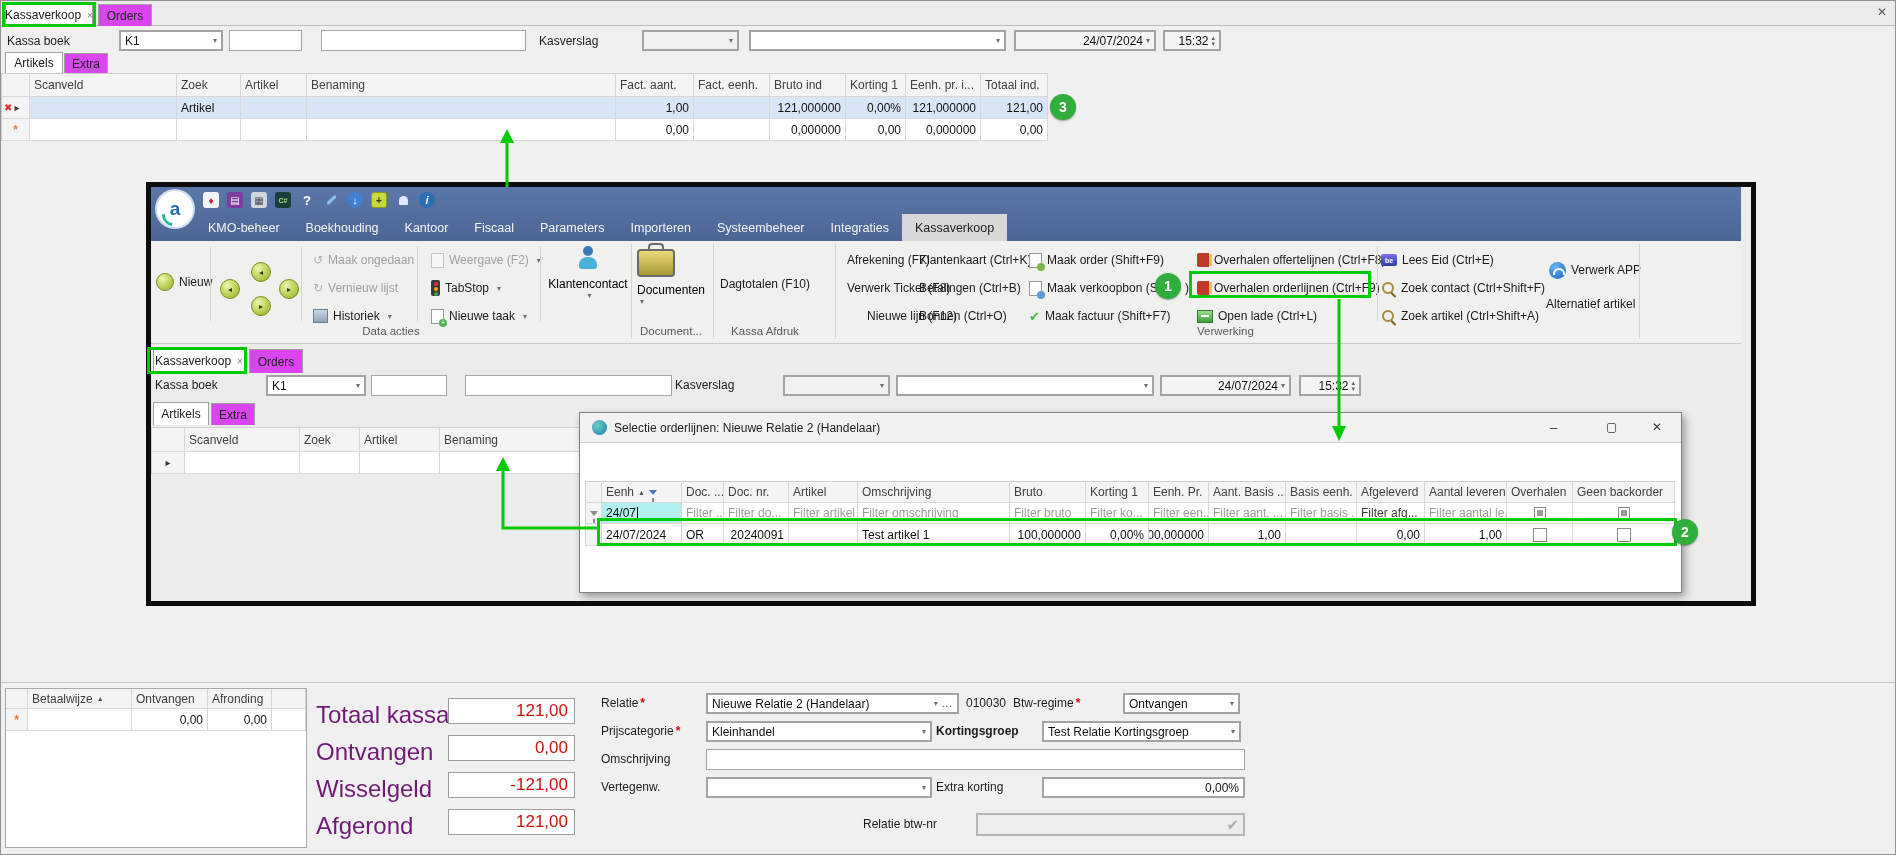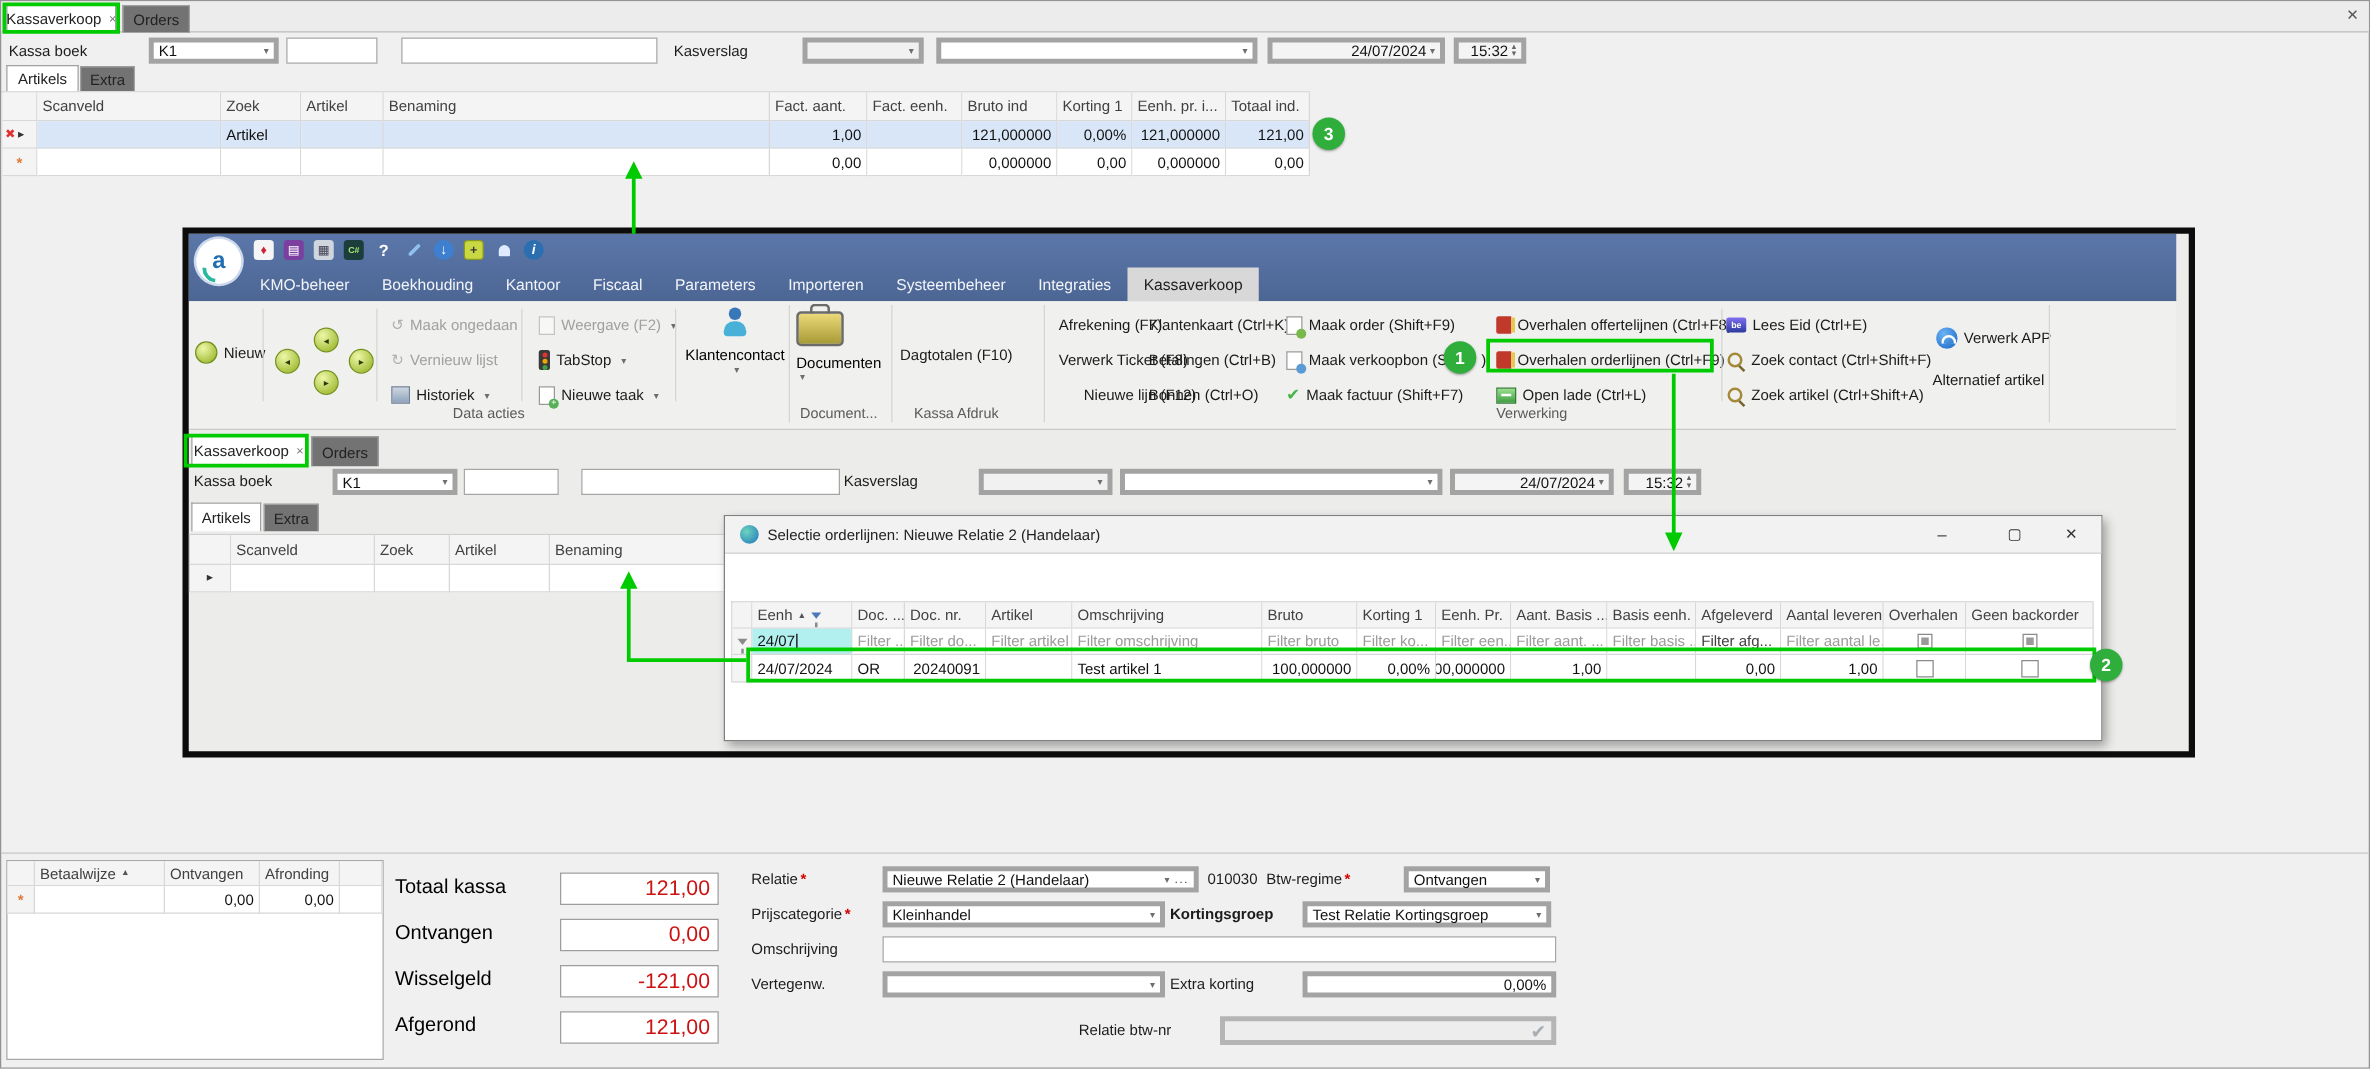--- a/index.html
+++ b/index.html
@@ -1,25 +1,25 @@
 <!DOCTYPE html>
 <html><head>
 <meta charset="utf-8">
 <style>
   html,body{margin:0;padding:0;background:#dcdcdc;font-family:"Liberation Sans","DejaVu Sans",sans-serif;}
   .screen{position:relative;width:1896px;height:855px;background:#f0f0f0;border:1px solid #939393;overflow:hidden;box-sizing:border-box;}
   .abs{position:absolute;}
   .lbl{font-size:12px;color:#1c1c1c;white-space:nowrap;}
-  .combo{box-sizing:border-box;height:21px;border:4px solid #a3a3a3;background:#fff;display:flex;align-items:center;padding:0 4px;font-size:12px;color:#111;white-space:nowrap;}
+  .combo{box-sizing:border-box;height:21px;border:2px solid #a3a3a3;background:#fff;display:flex;align-items:center;padding:0 4px;font-size:12px;color:#111;white-space:nowrap;}
   .combo .sp{flex:1;}
   .car{color:#6e6e6e;font-size:8px;margin-left:3px;}
   .dots{color:#444;font-size:10px;margin-left:4px;letter-spacing:1px;}
   .fld{box-sizing:border-box;height:21px;border:1px solid #a6a6a6;background:#fff;}
   .dis{background:#f1f1f1;}
-  .tab{box-sizing:border-box;background:#737373;border:1px solid #a0a0a0;border-bottom:none;display:flex;align-items:center;justify-content:center;gap:6px;font-size:12px;color:#222;white-space:nowrap;}
+  .tab{box-sizing:border-box;background:#d946ef;border:1px solid #a0a0a0;border-bottom:none;display:flex;align-items:center;justify-content:center;gap:6px;font-size:12px;color:#222;white-space:nowrap;}
   .tab.act{background:#fff;}
   .gc{box-sizing:border-box;border-right:1px solid #d8d8d8;border-bottom:1px solid #d8d8d8;font-size:12px;color:#111;display:flex;align-items:center;padding:0 4px;background:#fff;white-space:nowrap;overflow:hidden;}
   .gh{background:#f4f4f4;color:#414141;}
   .mk{background:#f4f4f4;}
   .num{justify-content:flex-end;}
   .sel{background:#d9e6f7;}
   .gridwrap{border-left:1px solid #cfcfcf;border-top:1px solid #cfcfcf;background:#fff;}
   
   .inner{left:145px;top:181px;width:1600px;height:414px;border:5px solid #0c0c0c;background:#ececea;z-index:10;overflow:hidden;box-sizing:content-box;}
   .bluebar{background:linear-gradient(#5b77a9,#4c6694);}
@@ -54,21 +54,21 @@
   .ic-drawer::after{content:"";position:absolute;left:3px;top:4px;width:8px;height:2px;background:#fff;}
   .funnel{width:0;height:0;border-left:4px solid transparent;border-right:4px solid transparent;border-top:5px solid #8a8a8a;position:relative;display:inline-block;}
   .funnel::after{content:"";position:absolute;top:3px;left:-1px;width:2px;height:4px;background:#8a8a8a;}
   .cb{width:12px;height:12px;border:1px solid #8a8a8a;background:#fff;margin:0 auto;}
   .cb.ind{padding:2px;box-sizing:border-box;}
   .cb.ind::after{content:"";display:block;width:100%;height:100%;background:#9a9a9a;}
   .dlg{left:578px;top:411px;width:1103px;height:181px;background:#fff;border:1px solid #7f7f7f;box-shadow:3px 4px 8px rgba(0,0,0,.35);z-index:30;box-sizing:border-box;}
   .dlgico{width:15px;height:15px;border-radius:50%;background:radial-gradient(circle at 35% 35%,#6fd3c0,#1b75bb);}
   .gbox{border:3px solid #00cb00;z-index:40;box-sizing:border-box;}
   .badge{width:26px;height:26px;border-radius:50%;background:#2fae3b;color:#fff;font-weight:700;font-size:14px;display:flex;align-items:center;justify-content:center;z-index:60;box-shadow:0 1px 2px rgba(0,0,0,.35);}
-  .totlbl{font-size:16px;color:#000000;white-space:nowrap;}
+  .totlbl{font-size:24px;color:#701a75;white-space:nowrap;}
   .totbox{box-sizing:border-box;width:127px;height:26px;border:1px solid #9d9d9d;background:#fff;display:flex;align-items:center;justify-content:flex-end;padding:0 6px;font-size:17px;color:#cc1111;}
   .star{color:#d40000;font-weight:700;font-size:12px;vertical-align:top;margin-left:2px;}
   .caretbar{display:inline-block;width:1px;height:12px;background:#000;margin-left:1px;vertical-align:middle;}
   .spin{display:flex;flex-direction:column;justify-content:center;line-height:6px;font-size:7px;color:#666;margin-left:3px;}
 </style>
 </head>
 <body>
 
 <div class="screen">
 

